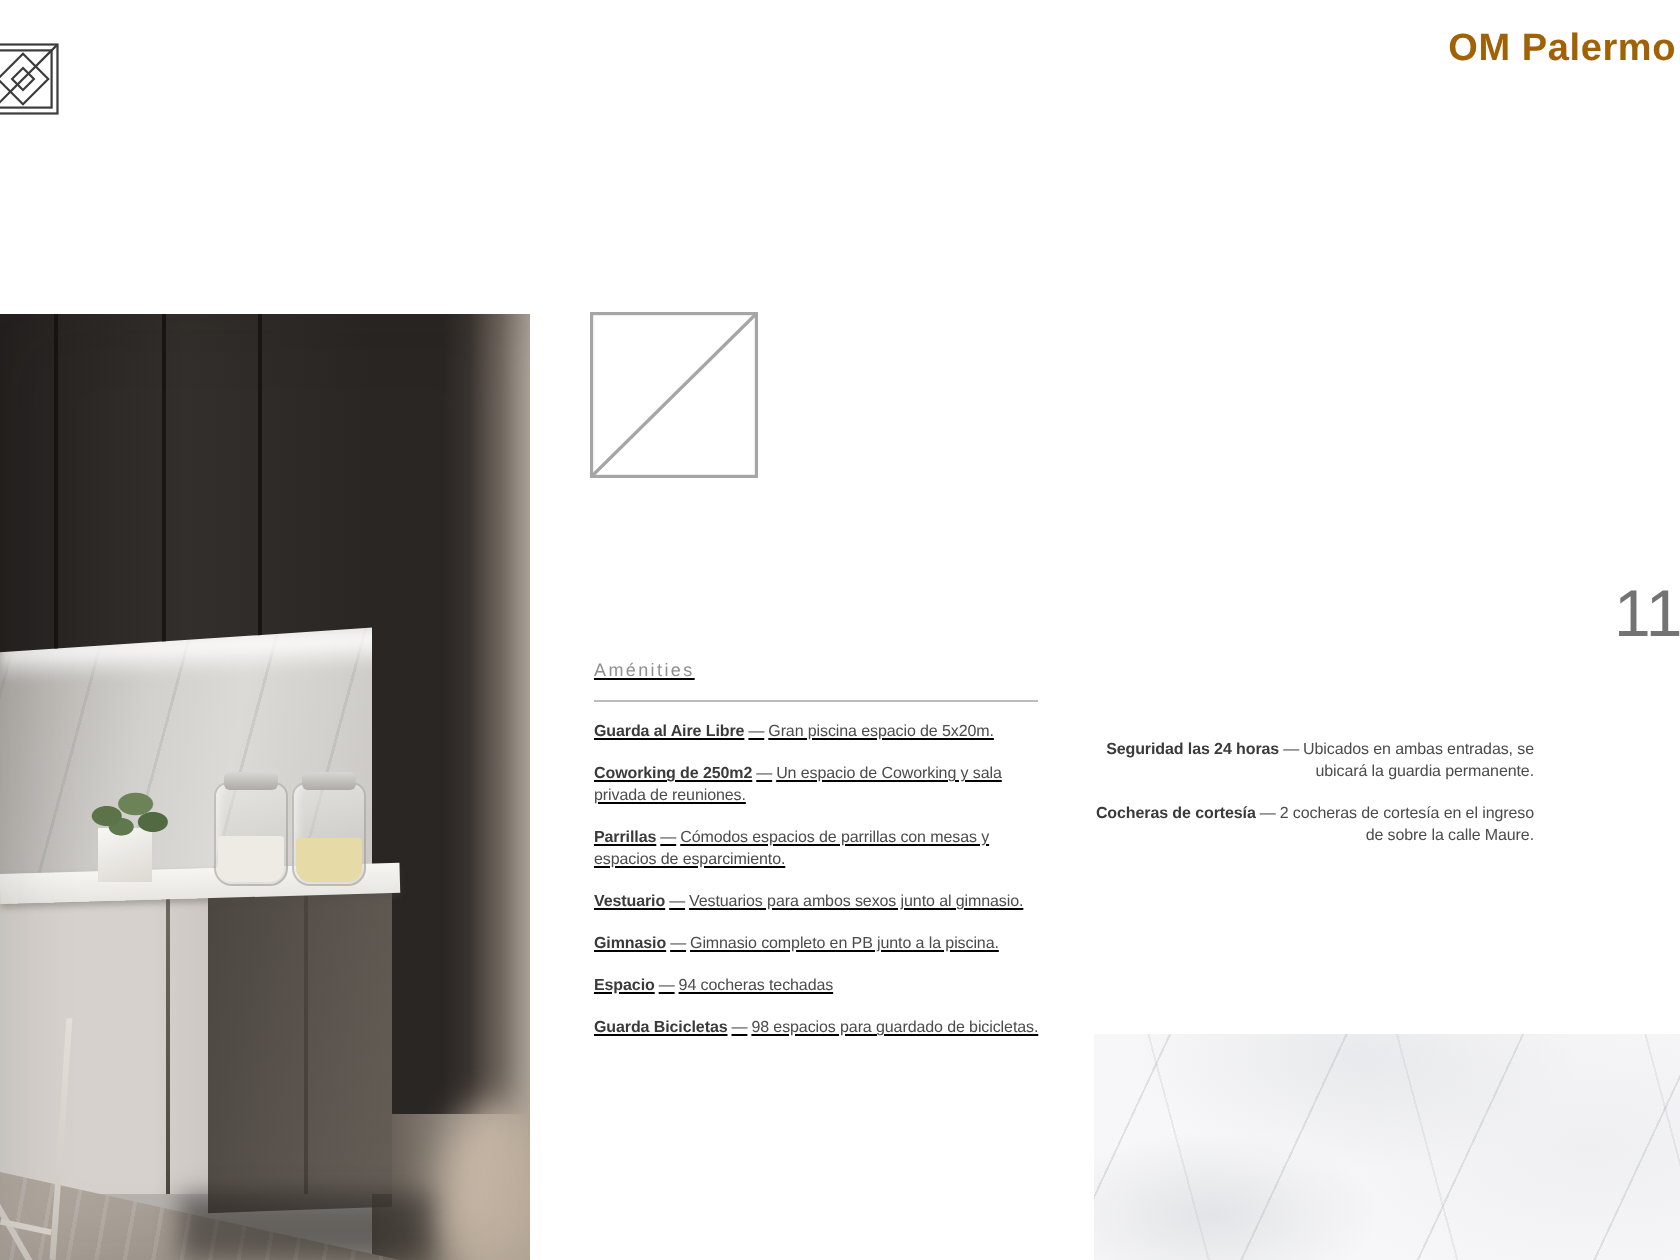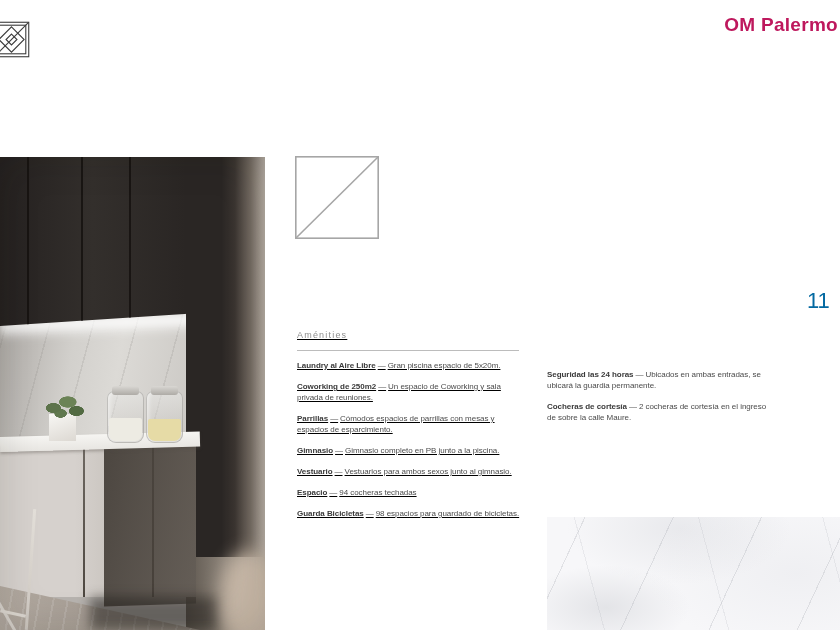--- a/index.html
+++ b/index.html
@@ -5,35 +5,35 @@
   html,body { margin:0; padding:0; background:#ffffff; }
   .page {
     position:relative; width:840px; height:630px; background:#ffffff;
     overflow:hidden; font-family:"Liberation Sans", sans-serif;
   }
 
   
   .logo { position:absolute; left:-7px; top:21px; width:37px; height:37px; }
   .brand {
     position:absolute; top:14px; right:2px; font-size:19px; font-weight:700;
-    letter-spacing:.3px; color:#be185d; white-space:nowrap;
+    letter-spacing:.3px; color:#a16207; white-space:nowrap;
   }
 
   
   .page-number {
-    position:absolute; left:807px; top:288px; font-size:22px; font-weight:500;
-    color:#0369a1;
+    position:absolute; left:807px; top:288px; font-size:33px; font-weight:500;
+    color:#737373;
   }
 
   
   .diag-square { position:absolute; left:295px; top:156px; width:84px; height:83px; }
 
   
   .col-left { position:absolute; left:297px; top:330px; width:226px;text-decoration:underline; }
-  .col-right { position:absolute; left:547px; top:360px; width:220px; }
+  .col-right { position:absolute; left:547px; top:360px; width:220px;text-align:right; }
   .amen-heading {
     margin:0; font-size:9px; font-weight:500; letter-spacing:1.2px; color:#8f8f8f;
   }
   .amen-rule { margin:10px 0 0 0; border:none; border-top:1px solid #bcbcbc; width:222px; }
   .amen-list { margin-top:9px; }
   .amenity {
     margin:0 0 10px 0; font-size:8px; line-height:11px; color:#4b4b4b;
     letter-spacing:-.05px;
   }
   .amenity strong { font-weight:700; color:#3a3a3a; }
@@ -206,33 +206,33 @@
     </g>
   </svg>
 
   <div class="page-number">11</div>
 
   <section class="col-left">
     <h2 class="amen-heading">Aménities</h2>
     <hr class="amen-rule">
     <div class="amen-list">
         <p class="amenity">
-    <strong>Laundry al Aire Libre</strong><span class="dash">—</span><span>Gran piscina espacio de 5x20m.</span>
+    <strong>Guarda al Aire Libre</strong><span class="dash">—</span><span>Gran piscina espacio de 5x20m.</span>
   </p>
         <p class="amenity">
     <strong>Coworking de 250m2</strong><span class="dash">—</span><span>Un espacio de Coworking y sala privada de reuniones.</span>
   </p>
         <p class="amenity">
     <strong>Parrillas</strong><span class="dash">—</span><span>Cómodos espacios de parrillas con mesas y espacios de esparcimiento.</span>
   </p>
         <p class="amenity">
+    <strong>Vestuario</strong><span class="dash">—</span><span>Vestuarios para ambos sexos junto al gimnasio.</span>
+  </p>
+        <p class="amenity">
     <strong>Gimnasio</strong><span class="dash">—</span><span>Gimnasio completo en PB junto a la piscina.</span>
-  </p>
-        <p class="amenity">
-    <strong>Vestuario</strong><span class="dash">—</span><span>Vestuarios para ambos sexos junto al gimnasio.</span>
   </p>
         <p class="amenity">
     <strong>Espacio</strong><span class="dash">—</span><span>94 cocheras techadas</span>
   </p>
         <p class="amenity">
     <strong>Guarda Bicicletas</strong><span class="dash">—</span><span>98 espacios para guardado de bicicletas.</span>
   </p>
       </div>
   </section>
 

